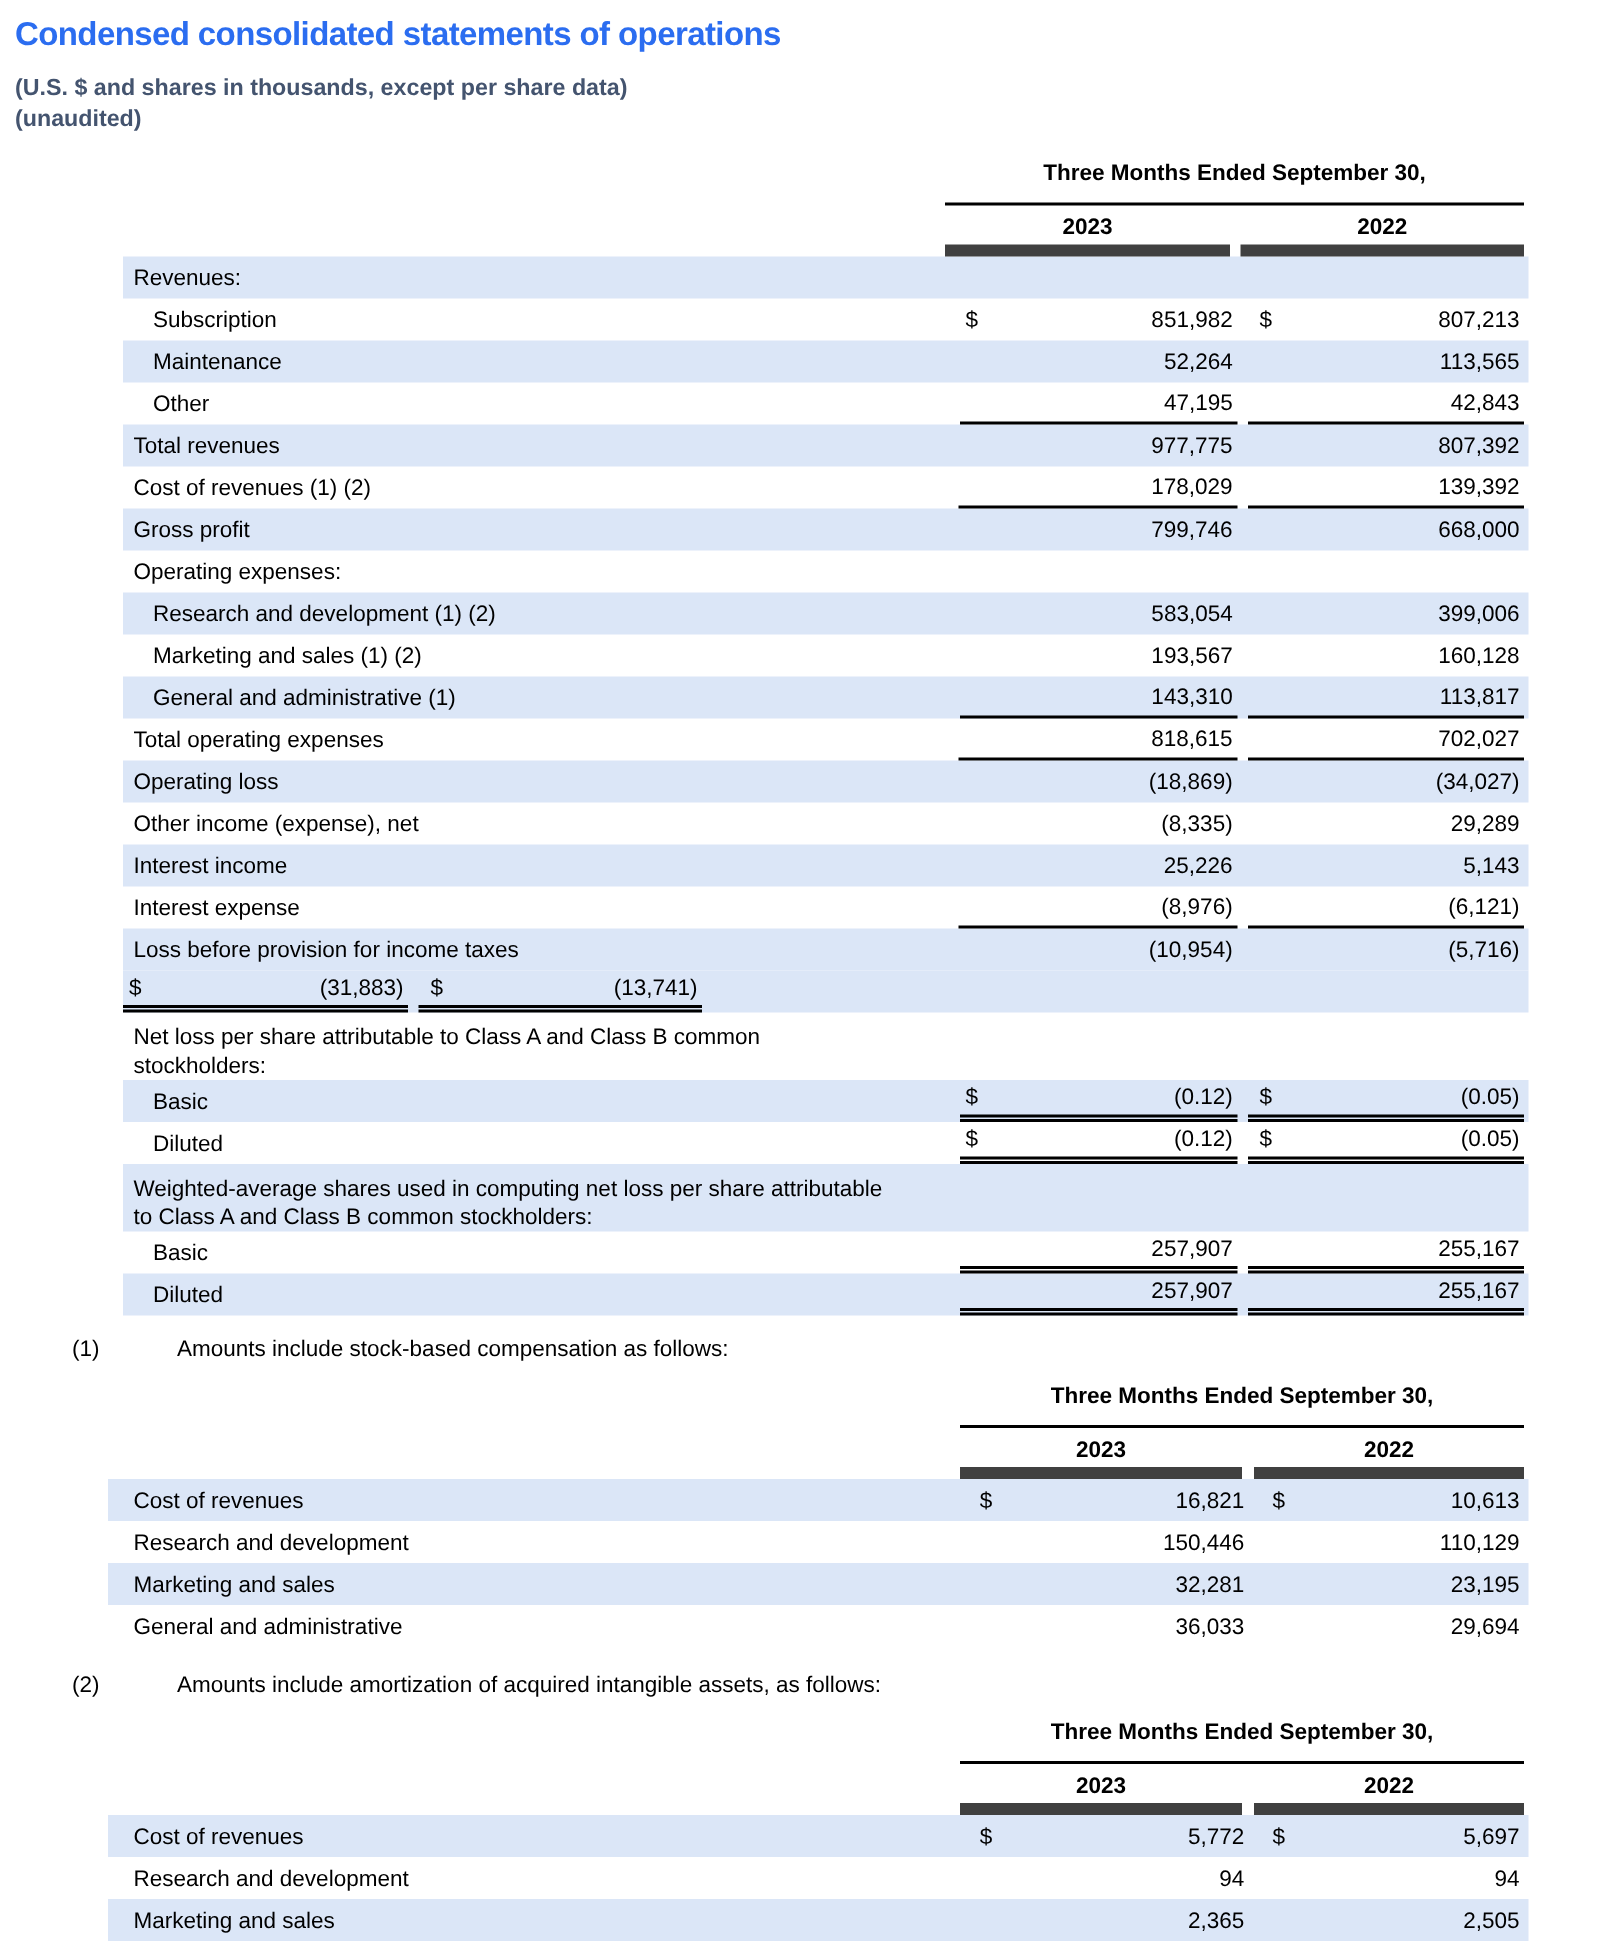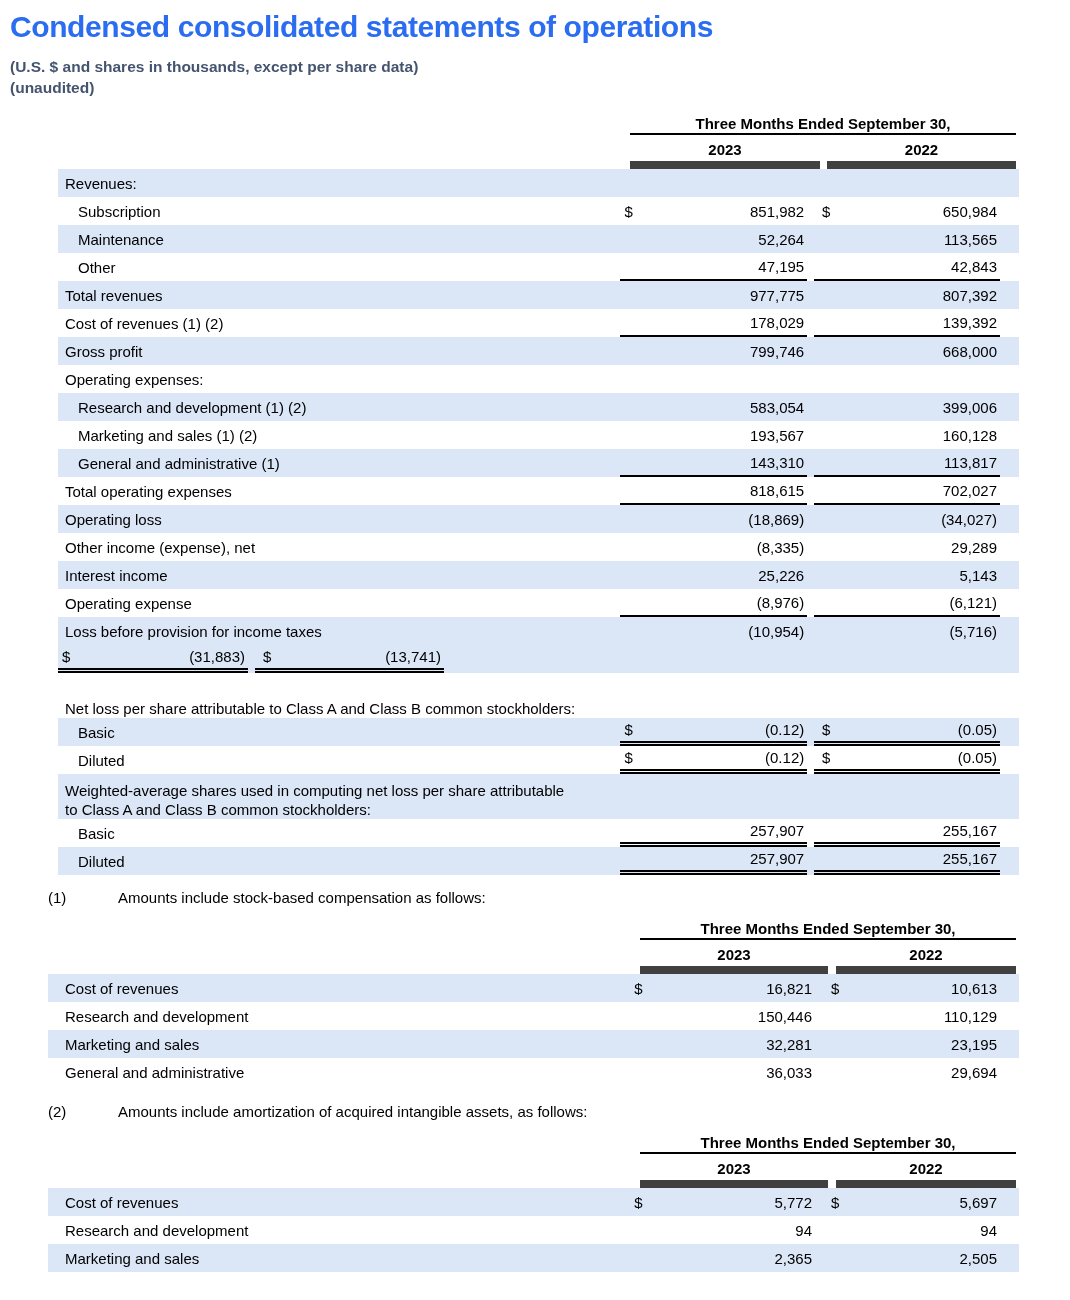--- a/index.html
+++ b/index.html
@@ -10,53 +10,53 @@
   *{margin:0;padding:0;box-sizing:border-box}
   body{
     width:1070px;height:1300px;
     background:#fff;color:#000;
     font-family:"Liberation Sans",sans-serif;
     font-size:15px;
     overflow:hidden;
   }
   .title{
     margin:10px 0 12px 10px;
-    font-size:30px;font-weight:700;letter-spacing:-0.4px;
+    font-size:22px;font-weight:700;letter-spacing:-0.4px;
     color:var(--accent);
   }
   .subtitle{
     margin-left:10px;
     color:var(--subtitle);
     font-weight:600;font-size:15.5px;line-height:21px;
   }
   
   .stmt{margin:16px 0 0 58px;width:961px}
   .fn-stmt{margin:12px 0 0 48px;width:971px}
   .thead{display:flex;font-weight:700}
   .spacer{width:572px}
   .fn-stmt .spacer{width:592px}
   .period{
     width:386px;text-align:center;
-    border-bottom:2px solid #000;padding-bottom:0;line-height:19px;
+    border-bottom:2px solid #000;padding-bottom:10px;line-height:19px;
   }
   .fn-stmt .period{width:376px}
   .yearrow{display:flex;font-weight:700}
   .year{
     text-align:center;border-bottom:8px solid #404040;
     padding:5px 0 2px;line-height:19px;
   }
   .y1{width:190px}
   .y2{width:189px}
   .fn-stmt .y1{width:188px}
   .fn-stmt .y2{width:180px}
   .colgap{width:7px}
   .fn-stmt .colgap{width:8px}
   .row{
     display:flex;align-items:center;
-    min-height:28px;padding-right:19px;
+    min-height:28px;padding-right:3px;margin-left:24px;
   }
   .row.stripe{background:var(--stripe)}
   .lbl{
     width:572px;padding-left:7px;line-height:19px;
   }
   .fn-stmt .lbl{width:592px;padding-left:17px}
   .row.indent .lbl{padding-left:20px}
   .grp{
     width:190px;align-self:stretch;
     display:flex;justify-content:space-between;align-items:center;
@@ -110,21 +110,21 @@
   </div>
   <div class="row indent">
     <div class="lbl">Subscription</div>
     <div class="grp">
         <span class="cur">$</span>
         <span class="val">851,982</span>
       </div>
     <div class="colgap"></div>
     <div class="grp g2">
         <span class="cur">$</span>
-        <span class="val">650,984</span>
+        <span class="val">807,213</span>
       </div>
   </div>
   <div class="row stripe indent">
     <div class="lbl">Maintenance</div>
     <div class="grp">
         <span class="cur"></span>
         <span class="val">52,264</span>
       </div>
     <div class="colgap"></div>
     <div class="grp g2">
@@ -270,21 +270,21 @@
         <span class="cur"></span>
         <span class="val">25,226</span>
       </div>
     <div class="colgap"></div>
     <div class="grp g2">
         <span class="cur"></span>
         <span class="val">5,143</span>
       </div>
   </div>
   <div class="row ul">
-    <div class="lbl">Operating expense</div>
+    <div class="lbl">Interest expense</div>
     <div class="grp">
         <span class="cur"></span>
         <span class="val">(8,976)</span>
       </div>
     <div class="colgap"></div>
     <div class="grp g2">
         <span class="cur"></span>
         <span class="val">(6,121)</span>
       </div>
   </div>

